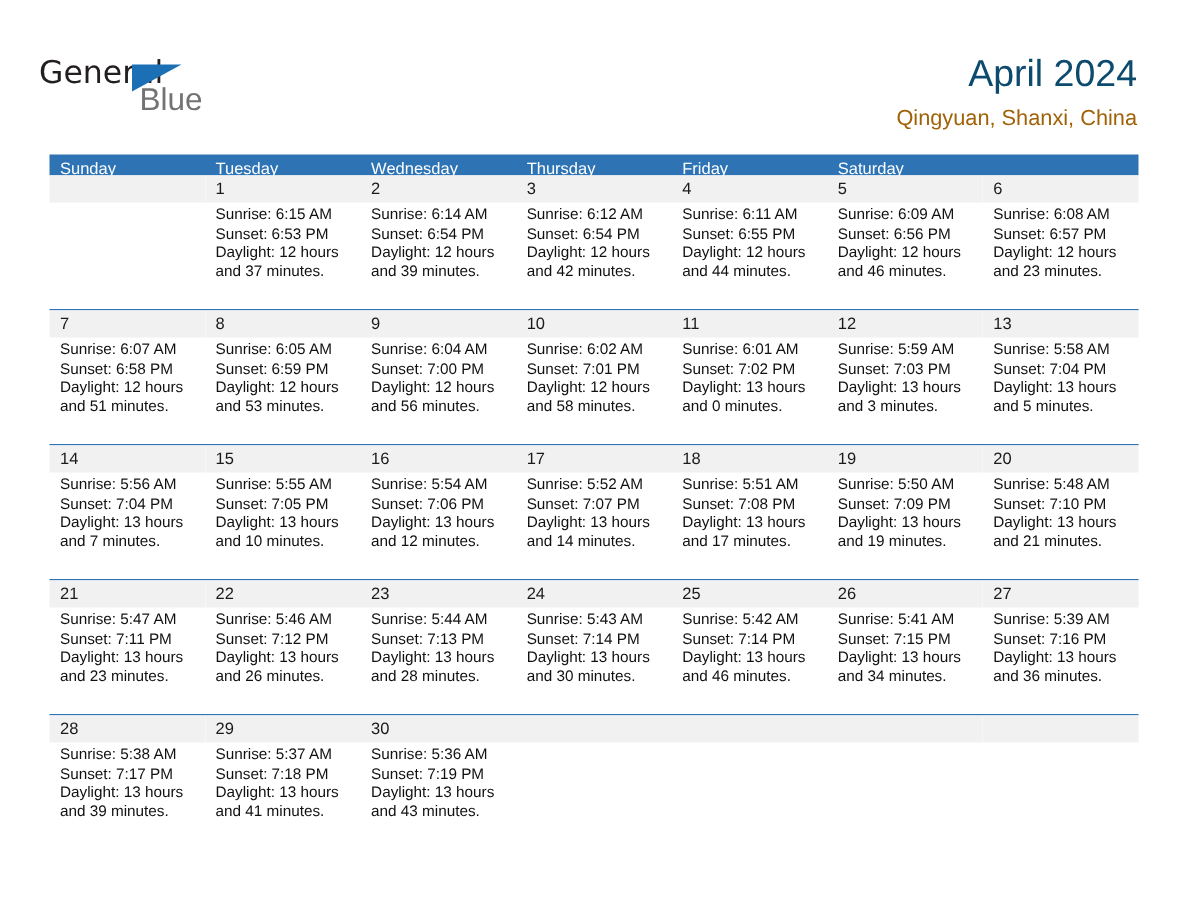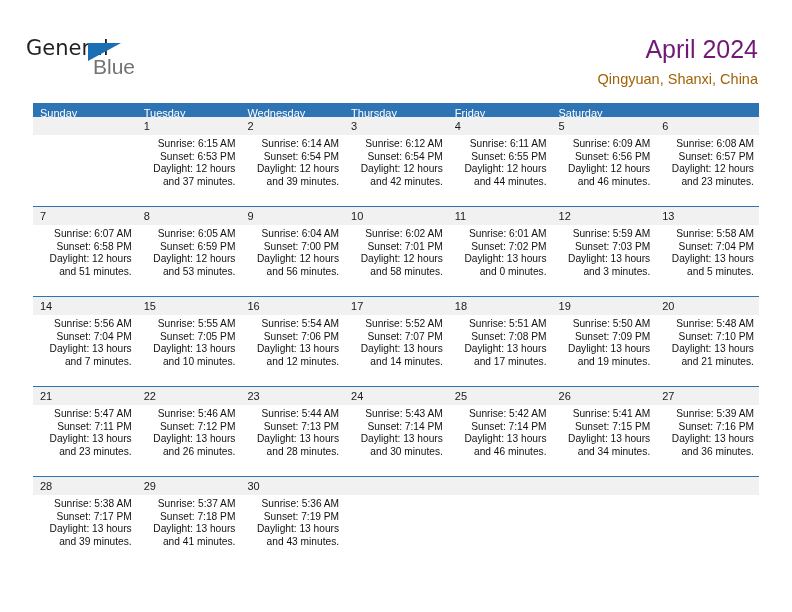--- a/index.html
+++ b/index.html
@@ -67,21 +67,21 @@
   }
 
   .title-block {
     position: absolute;
     right: 34px;
     top: 34px;
     text-align: right;
   }
   .cal-title {
     font-size: 25px;
-    color: #701a75;
+    color: #0c4a6e;
     line-height: 30px;
     font-weight: 400;
     white-space: nowrap;
   }
   .cal-sub {
     font-size: 14.5px;
     color: #a16207;
     line-height: 20px;
     margin-top: 5px;
     white-space: nowrap;
@@ -137,21 +137,20 @@
     box-sizing: border-box;
   }
   .cell.empty .daynum-band {
     background: #f1f1f1;
   }
   .cell .info {
     padding: 3px 5px 0 7px;
     font-size: 10.2px;
     line-height: 12.6px;
     color: #111111;
-    text-align: right;
   }
   .cell .info div {
     white-space: nowrap;
   }
 </style>
 </head>
 <body>
 
 <div class="page">
 

